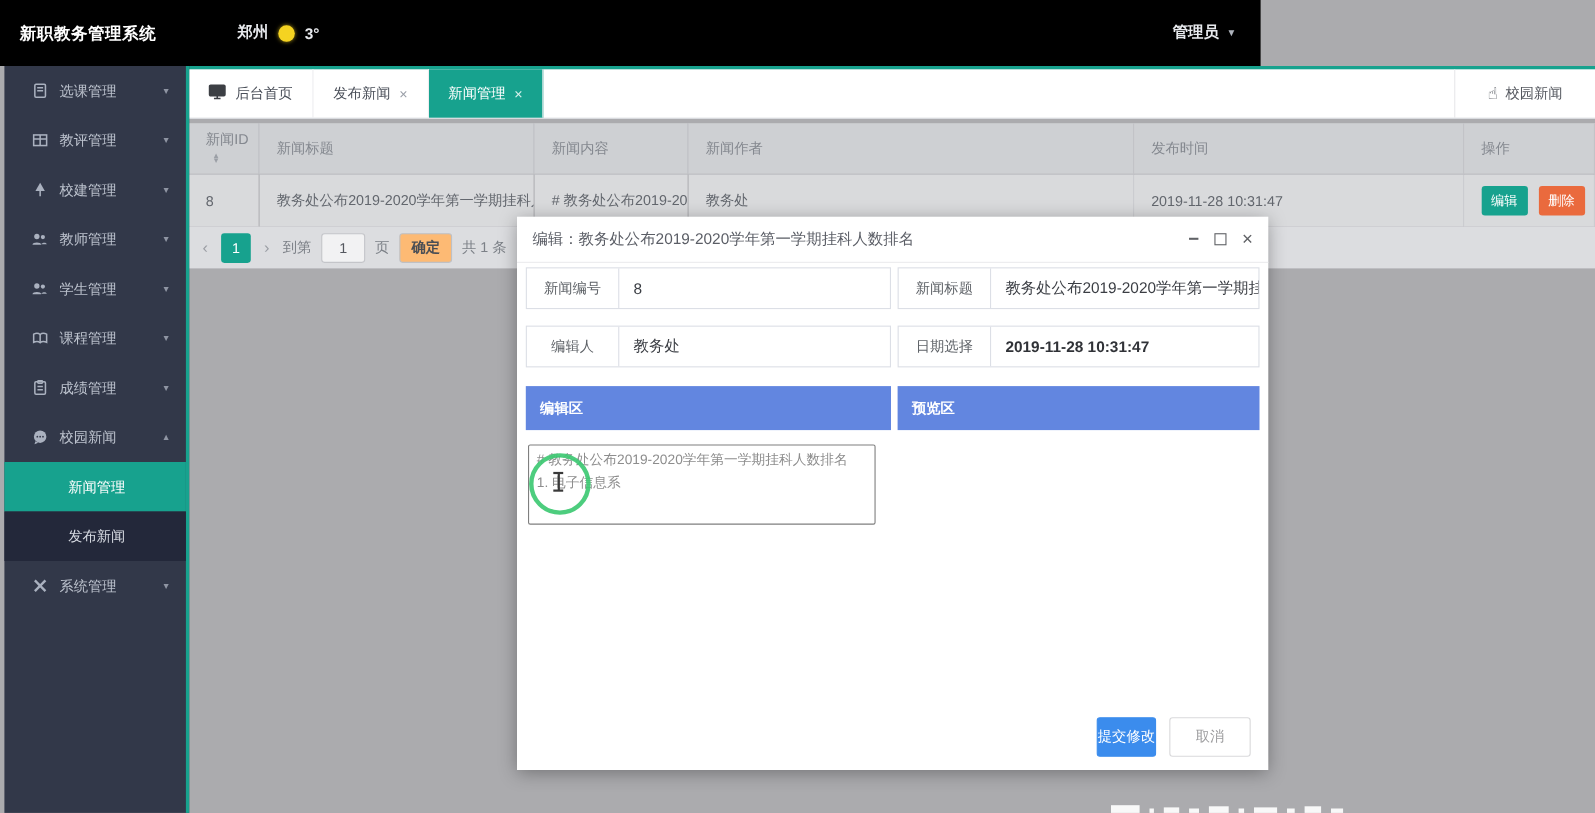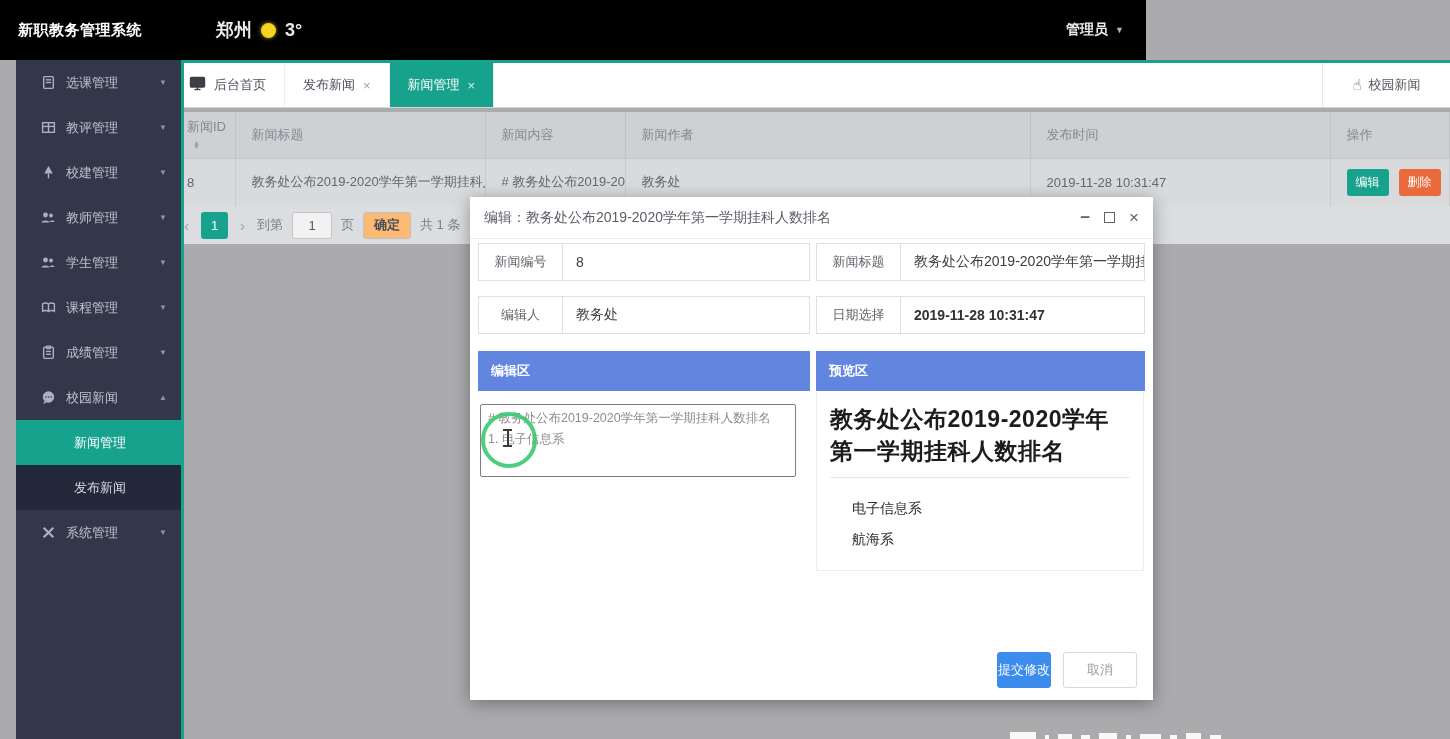--- a/index.html
+++ b/index.html
@@ -2,27 +2,27 @@
 <html><head>
 <meta charset="utf-8">
 <style>
   * { margin:0; padding:0; box-sizing:border-box; }
   html,body { width:1450px; height:739px; overflow:hidden; }
   body { position:relative; font-family:"Liberation Sans","DejaVu Sans",sans-serif; background:#ababae; }
 
   
   .topbar { position:absolute; top:0; left:0; width:1146px; height:60px; background:#000000; display:flex; align-items:center; z-index:30; }
   .app-title { width:168px; padding-left:18px; color:#ffffff; font-size:15px; font-weight:bold; letter-spacing:.5px; }
-  .weather { display:flex; align-items:center; gap:9px; margin-left:48px; color:#e8eaee; font-size:18px; font-weight:bold; }
+  .weather { display:flex; align-items:center; gap:9px; margin-left:48px; color:#e8eaee; font-size:14px; font-weight:bold; }
   .sun { width:15px; height:15px; border-radius:50%; background:#f5d321; box-shadow:0 0 4px rgba(245,211,33,.7); }
   .user-menu { margin-left:auto; margin-right:22px; color:#e8eaee; font-size:14px; font-weight:bold; display:flex; align-items:center; gap:7px; cursor:pointer; }
   .caret-down { font-size:9px; color:#aeb3bc; }
 
   
-  .sidebar { position:absolute; top:60px; left:16px; width:168px; bottom:0; background:#323849; border-right:3px solid #17a28e; z-index:20; }
+  .sidebar { position:absolute; top:60px; left:4px; width:168px; bottom:0; background:#323849; border-right:3px solid #17a28e; z-index:20; }
   .nav-item { height:45px; display:flex; align-items:center; padding:0 14px 0 24px; color:#bcc2cd; font-size:13px; cursor:pointer; }
   .nav-item .nav-ico { width:16px; height:16px; margin-right:10px; display:flex; align-items:center; justify-content:center; }
   .nav-item .nav-label { flex:1; }
   .nav-item .nav-caret { font-size:8px; color:#8f95a3; }
   .submenu-item { height:45px; display:flex; align-items:center; padding-left:58px; font-size:13px; color:#d7dbe2; cursor:pointer; background:#23283a; }
   .submenu-item.active { background:#17a28e; color:#ffffff; }
   svg.ico { stroke:#aab1bf; fill:none; stroke-width:1.3; }
   svg.ico .fill { fill:#aab1bf; stroke:none; }
 
   
@@ -319,28 +319,20 @@
   </div>
 
   <div class="panel-hd" style="left:8px; top:154px; width:332px;">编辑区</div>
   <div class="panel-hd" style="left:346px; top:154px; width:329px;">预览区</div>
 
   <div class="md-box">
     <div># 教务处公布2019-2020学年第一学期挂科人数排名</div>
     <div>1. 电子信息系</div>
   </div>
 
-  <div class="preview-card">
-    <h1>教务处公布2019-2020学年第一学期挂科人数排名</h1>
-    <div class="rule"></div>
-    <ul>
-      <li>电子信息系</li>
-      <li>航海系</li>
-    </ul>
-  </div>
 
   <div class="modal-footer">
     <button class="btn-primary">提交修改</button>
     <button class="btn-plain">取消</button>
   </div>
 </div>
 
 <div class="click-ring"></div>
 <div class="ibeam">
     <i></i>

